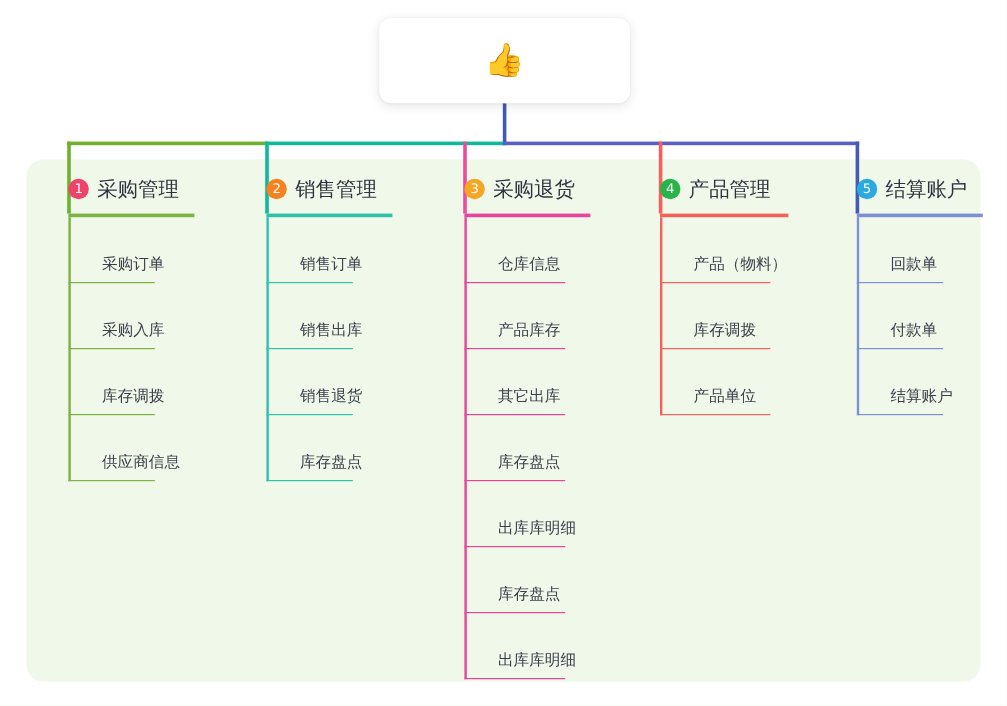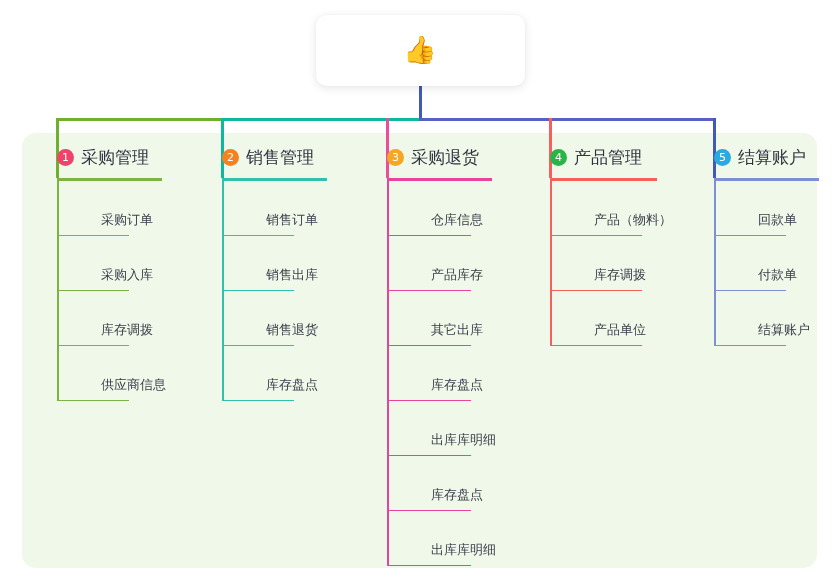--- a/index.html
+++ b/index.html
@@ -48,21 +48,21 @@
   }
   .head-label{
     font-size:17px;color:#2f3340;margin-left:7px;white-space:nowrap;
   }
   .head-rule{position:absolute;left:17px;height:3px;top:34px;}
 
   .items{position:absolute;left:17px;top:37px;}
   .item{position:relative;}
   .item-label{
     position:absolute;font-size:13px;color:#3a3f4b;white-space:nowrap;
-    left:28px;bottom:7px;margin-left:16px;
+    left:28px;bottom:7px;
   }
   .item-rule{position:absolute;left:0;height:1.5px;bottom:0;}
   .spine{position:absolute;left:0;top:0;width:1.5px;}
 </style>
 </head>
 <body>
 
 <div id="root">
 
   <div class="panel"></div>

